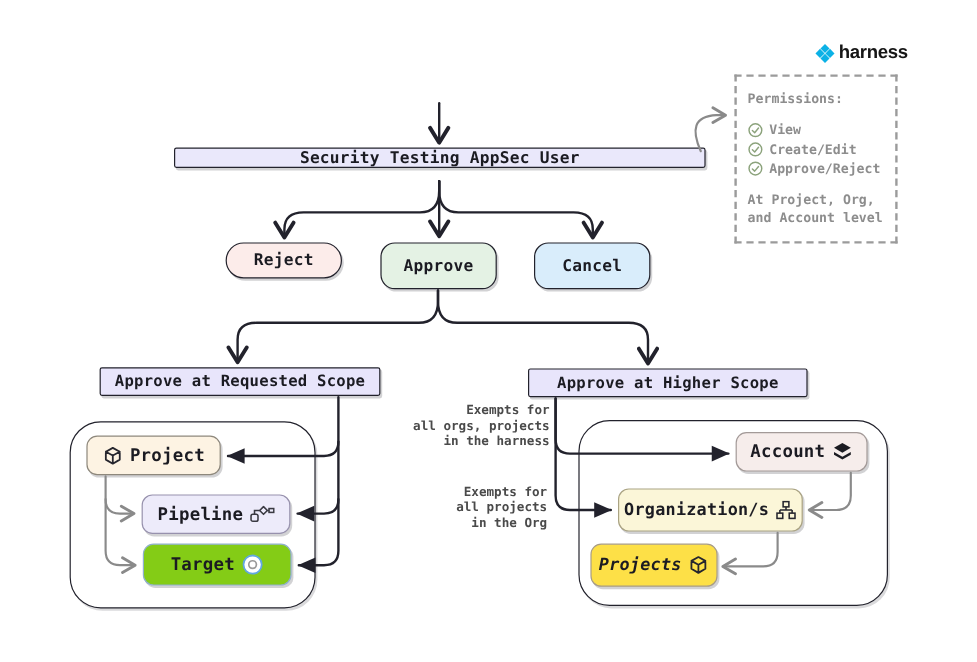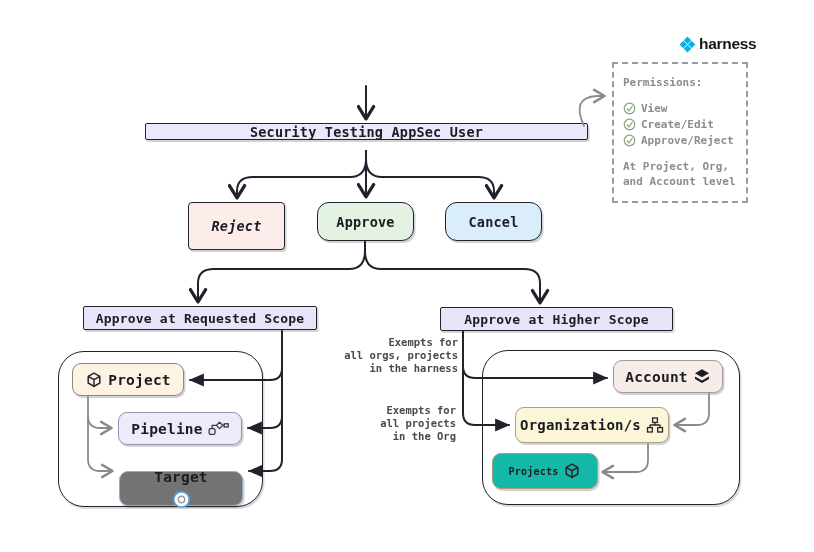--- a/index.html
+++ b/index.html
@@ -15,37 +15,37 @@
   .node {
     position:absolute; display:flex; align-items:center; justify-content:center;
     box-sizing:border-box; font-weight:700; letter-spacing:0.2px; z-index:2;
     box-shadow:1.5px 2px 0 rgba(50,50,60,0.22); background:#fff;
   }
   .node .lbl { white-space:nowrap; }
   .ic { flex:0 0 auto; }
 
   .exemption { left:287px; top:47px; width:158px; height:38px; background:#d9edfb; border:1.7px solid #22222c; border-radius:10px; font-size:13.5px; }
   .appsec    { left:145px; top:123px; width:443px; height:17px; background:#eae8fb; border:1.5px solid #22222c; border-radius:2px; font-size:13.5px; }
-  .reject    { left:188px; top:202px; width:97px;  height:48px; background:#fcecea; border:1.7px solid #22222c; border-radius:4px; font-size:13.5px;font-style:italic; }
+  .reject    { left:188px; top:202px; width:97px;  height:30px; background:#fcecea; border:1.7px solid #22222c; border-radius:16px; font-size:13.5px; }
   .approve   { left:317px; top:202px; width:97px;  height:39px; background:#e4f2e4; border:1.7px solid #22222c; border-radius:12px; font-size:13.5px; }
   .cancel    { left:445px; top:202px; width:97px;  height:39px; background:#d9edfb; border:1.7px solid #22222c; border-radius:12px; font-size:13.5px; }
   .req-scope { left:83px;  top:306px; width:234px; height:24px; background:#e8e5fb; border:1.4px solid #22222c; border-radius:2px; font-size:13px; }
   .hi-scope  { left:440px; top:307px; width:233px; height:24px; background:#e8e5fb; border:1.4px solid #22222c; border-radius:2px; font-size:13px; }
 
   .container { position:absolute; box-sizing:border-box; border:1.6px solid #22222c; border-radius:26px; background:#ffffff; z-index:1; box-shadow:1.5px 2px 0 rgba(50,50,60,0.18); }
   .container-left  { left:58px;  top:351px; width:205px; height:156px; }
   .container-right { left:482px; top:350px; width:258px; height:155px; }
 
   .item { font-size:14.5px; gap:5px; border-radius:9px; }
   .project  { left:72px;  top:363px; width:112px; height:33px; background:#fdf3e3; border:1.4px solid #8e887c; }
   .pipeline { left:118px; top:412px; width:124px; height:33px; background:#edebfa; border:1.4px solid #9791ad; }
-  .target   { left:119px; top:471px; width:124px; height:35px; background:#737373; border:1.4px solid #8fb0cb;flex-direction:column; }
+  .target   { left:119px; top:453px; width:124px; height:35px; background:#84cc16; border:1.4px solid #8fb0cb; }
   .account  { left:613px; top:360px; width:110px; height:33px; background:#f6edeb; border:1.4px solid #a39a98; }
   .orgs     { left:515px; top:407px; width:154px; height:36px; background:#fbf6d8; border:1.4px solid #aaa383; font-size:14px; }
-  .projects { left:492px; top:453px; width:106px; height:36px; background:#14b8a6; border:1.4px solid #a89c85; font-size:10px; }
+  .projects { left:492px; top:453px; width:106px; height:36px; background:#fde047; border:1.4px solid #a89c85; font-size:14px;font-style:italic; }
 
   
   .perm {
     position:absolute; left:612px; top:62px; width:136px; height:141px; box-sizing:border-box;
     border:2px dashed #9b9b9b; background:#ffffff; color:#8d8d8d; z-index:2;
     padding:11px 9px; font-size:11px; font-weight:700; line-height:15px;
   }
   .perm-title { margin-bottom:11px; }
   .perm-item { display:flex; align-items:center; gap:5px; margin-bottom:1px; }
   .perm-footer { margin-top:11px; }

